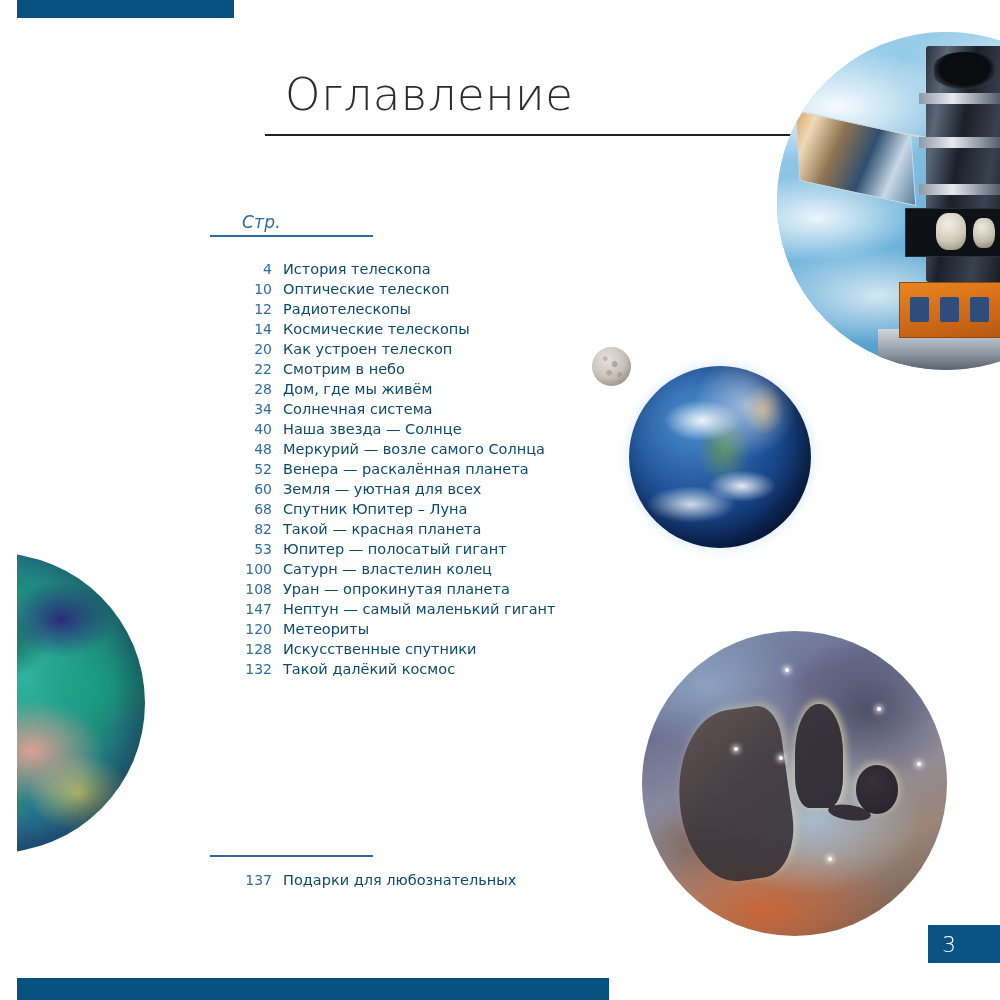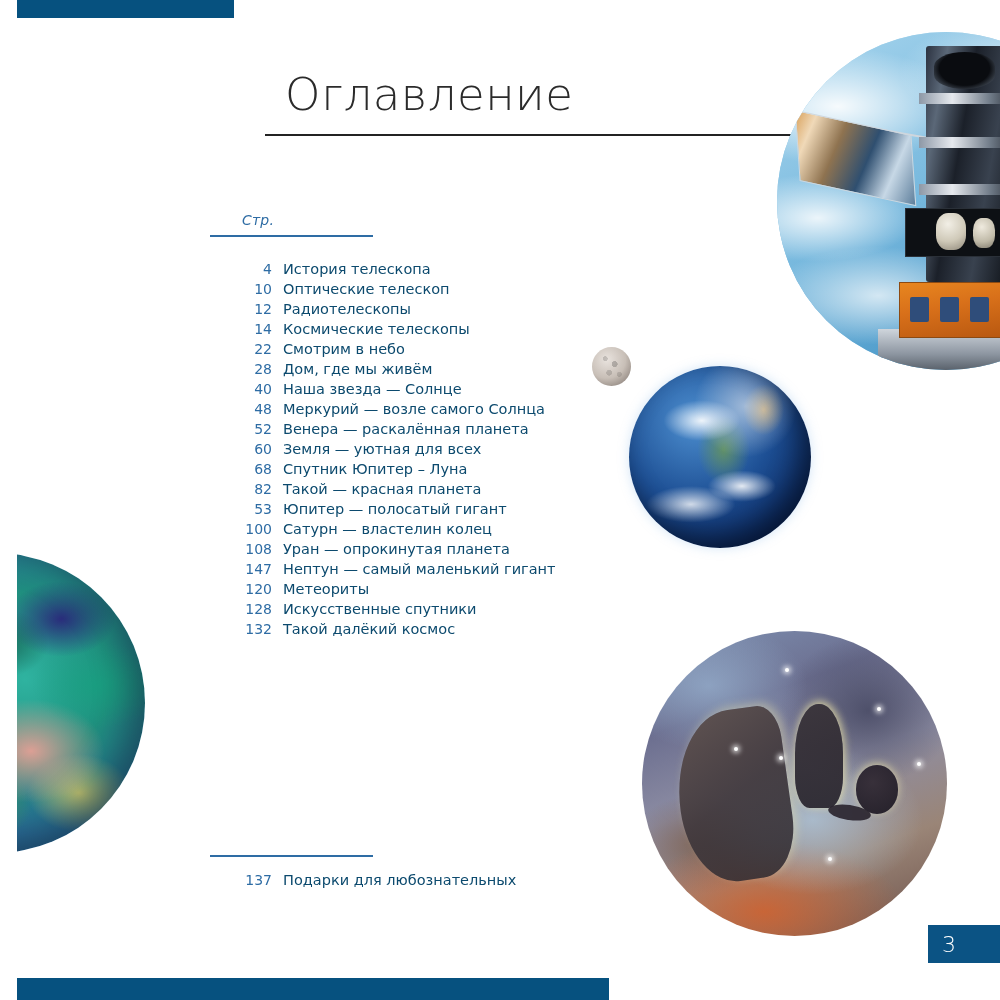--- a/index.html
+++ b/index.html
@@ -56,21 +56,21 @@
     width: 538px;
     height: 2px;
     background: #232323;
   }
 
   
   .toc-col-label {
     position: absolute;
     left: 225px;
     top: 212px;
-    font-size: 14px;
+    font-size: 17px;
     font-style: italic;
     color: #2E6CA4;
     letter-spacing: .2px;
   }
   .toc-rule-top {
     position: absolute;
     left: 193px;
     top: 235px;
     width: 163px;
     height: 2px;
@@ -402,26 +402,34 @@
       </div>
       <div class="toc-row">
         <span class="toc-page">12</span>
         <span class="toc-title">Радиотелескопы</span>
       </div>
       <div class="toc-row">
         <span class="toc-page">14</span>
         <span class="toc-title">Космические телескопы</span>
       </div>
       <div class="toc-row">
+        <span class="toc-page">20</span>
+        <span class="toc-title">Как устроен телескоп</span>
+      </div>
+      <div class="toc-row">
         <span class="toc-page">22</span>
         <span class="toc-title">Смотрим в небо</span>
       </div>
       <div class="toc-row">
         <span class="toc-page">28</span>
         <span class="toc-title">Дом, где мы живём</span>
+      </div>
+      <div class="toc-row">
+        <span class="toc-page">34</span>
+        <span class="toc-title">Солнечная система</span>
       </div>
       <div class="toc-row">
         <span class="toc-page">40</span>
         <span class="toc-title">Наша звезда — Солнце</span>
       </div>
       <div class="toc-row">
         <span class="toc-page">48</span>
         <span class="toc-title">Меркурий — возле самого Солнца</span>
       </div>
       <div class="toc-row">

